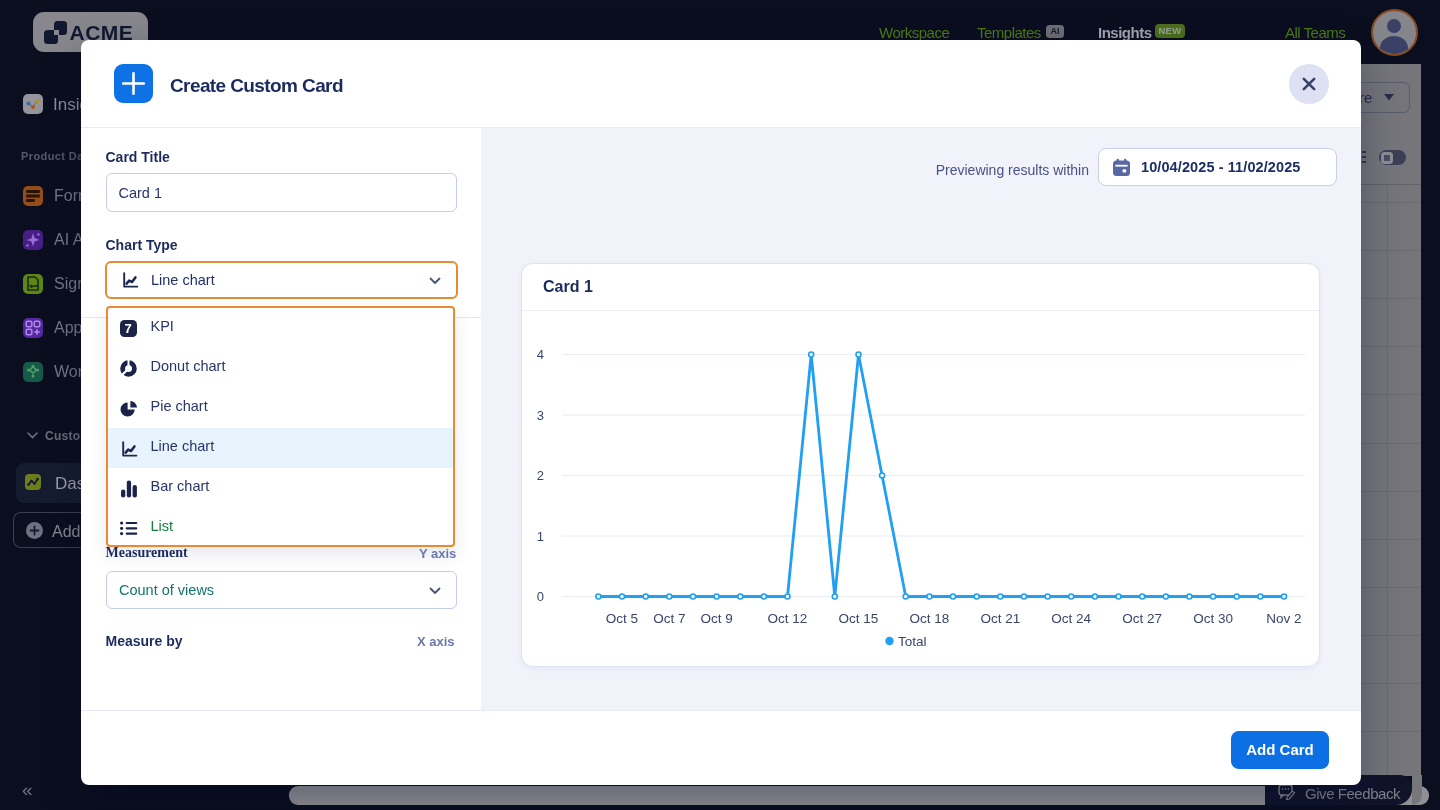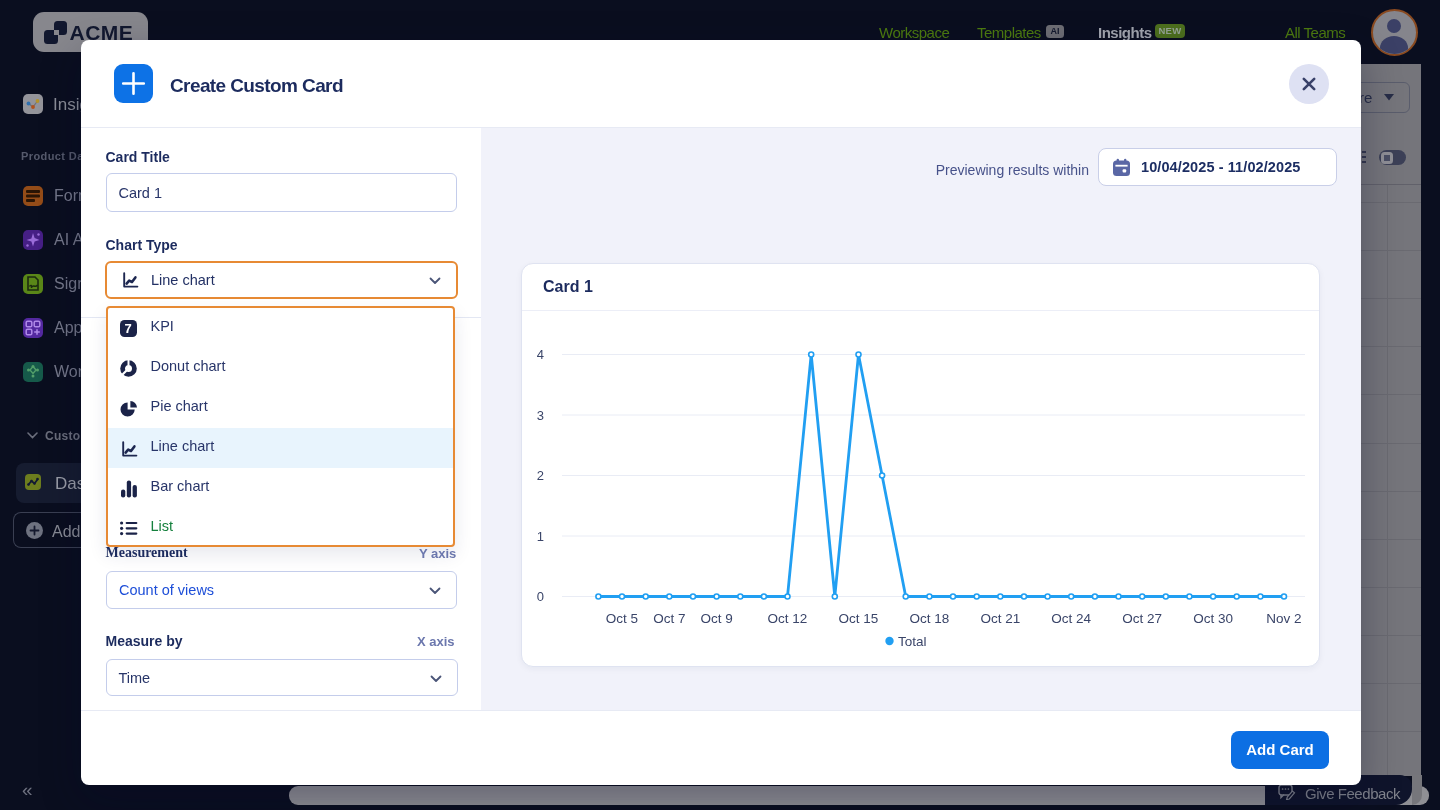--- a/index.html
+++ b/index.html
@@ -220,33 +220,27 @@
           <circle cx="1.6" cy="12.6" r="1.6" fill="#1b2348"></circle>
         <rect x="5.6" y="0.9" width="11.8" height="2.2" rx="1.1" fill="#1b2348"></rect>
         <rect x="5.6" y="6.2" width="11.8" height="2.2" rx="1.1" fill="#1b2348"></rect>
         <rect x="5.6" y="11.5" width="11.8" height="2.2" rx="1.1" fill="#1b2348"></rect>
       </svg>
       <div class="abs" style="left:43px;top:210px;font-size:14.5px;color:#15803d;">List</div>
     </div>
     <div class="abs" style="left:24.5px;top:504.5px;font-size:14px;font-weight:bold;color:#1c2b5e;font-family:Liberation Serif, serif;">Measurement</div>
     <div class="abs" style="left:338px;top:506px;font-size:13px;font-weight:bold;color:#6b77ad;">Y axis</div>
     <div class="abs" style="left:25px;top:530.5px;width:351px;height:38px;border:1px solid #c4cdeb;border-radius:6px;background:#fff;">
-      <div class="abs" style="left:12px;top:10.5px;font-size:14.5px;color:#1d4ed8;">Count of views</div>
+      <div class="abs" style="left:12px;top:10.5px;font-size:14.5px;color:#0f766e;">Count of views</div>
       <svg class="abs" style="left:322px;top:15px;" width="12" height="8" viewBox="0 0 12 8">
           <path d="M1.5 1.5L6 6l4.5-4.5" stroke="#4a5578" stroke-width="1.8" fill="none" stroke-linecap="round" stroke-linejoin="round"></path>
         </svg>
     </div>
     <div class="abs" style="left:24.5px;top:592.5px;font-size:14px;font-weight:bold;color:#1c2b5e;">Measure by</div>
     <div class="abs" style="left:336px;top:594px;font-size:13px;font-weight:bold;color:#6b77ad;">X axis</div>
-    <div class="abs" style="left:24.5px;top:619px;width:352px;height:37px;border:1px solid #c4cdeb;border-radius:6px;background:#fff;">
-      <div class="abs" style="left:12px;top:10px;font-size:14.5px;color:#283569;">Time</div>
-      <svg class="abs" style="left:323px;top:14.5px;" width="12" height="8" viewBox="0 0 12 8">
-          <path d="M1.5 1.5L6 6l4.5-4.5" stroke="#4a5578" stroke-width="1.8" fill="none" stroke-linecap="round" stroke-linejoin="round"></path>
-        </svg>
-    </div>
 
     <div class="abs" style="right:271.5px;top:121.5px;white-space:nowrap;font-size:14px;color:#47528a;">Previewing results within</div>
     <div class="abs" style="left:1017px;top:108px;width:239px;height:38px;background:#fff;border:1px solid #c9cfe8;border-radius:8px;">
       <svg class="abs" style="left:13px;top:9px;" width="19" height="19" viewBox="0 0 19 19">
         <rect x="1" y="2.5" width="17" height="15.5" rx="3.5" fill="#5a67a5"></rect>
         <rect x="4.6" y="0.8" width="2.4" height="4" rx="1.2" fill="#5a67a5"></rect>
         <rect x="12" y="0.8" width="2.4" height="4" rx="1.2" fill="#5a67a5"></rect>
         <rect x="3.4" y="6.8" width="12.2" height="1.8" fill="#fff"></rect>
         <rect x="10.6" y="11.2" width="3.6" height="3.2" rx="1" fill="#fff"></rect>
       </svg>

